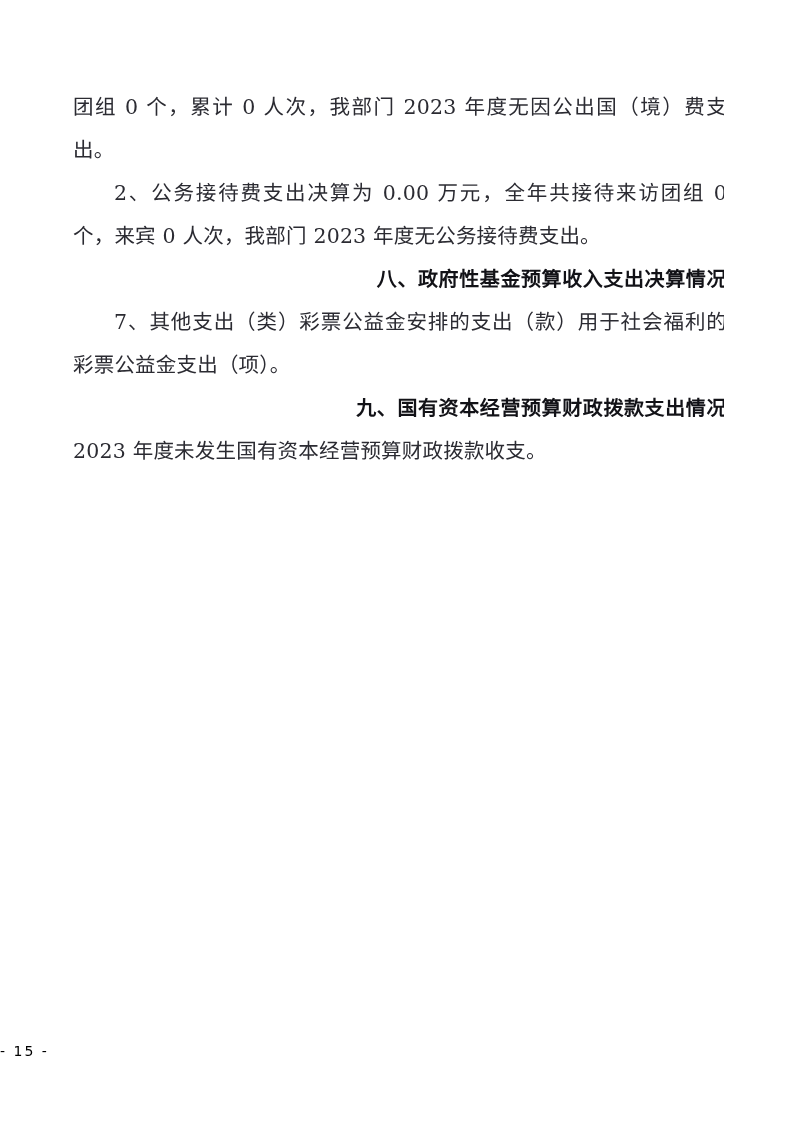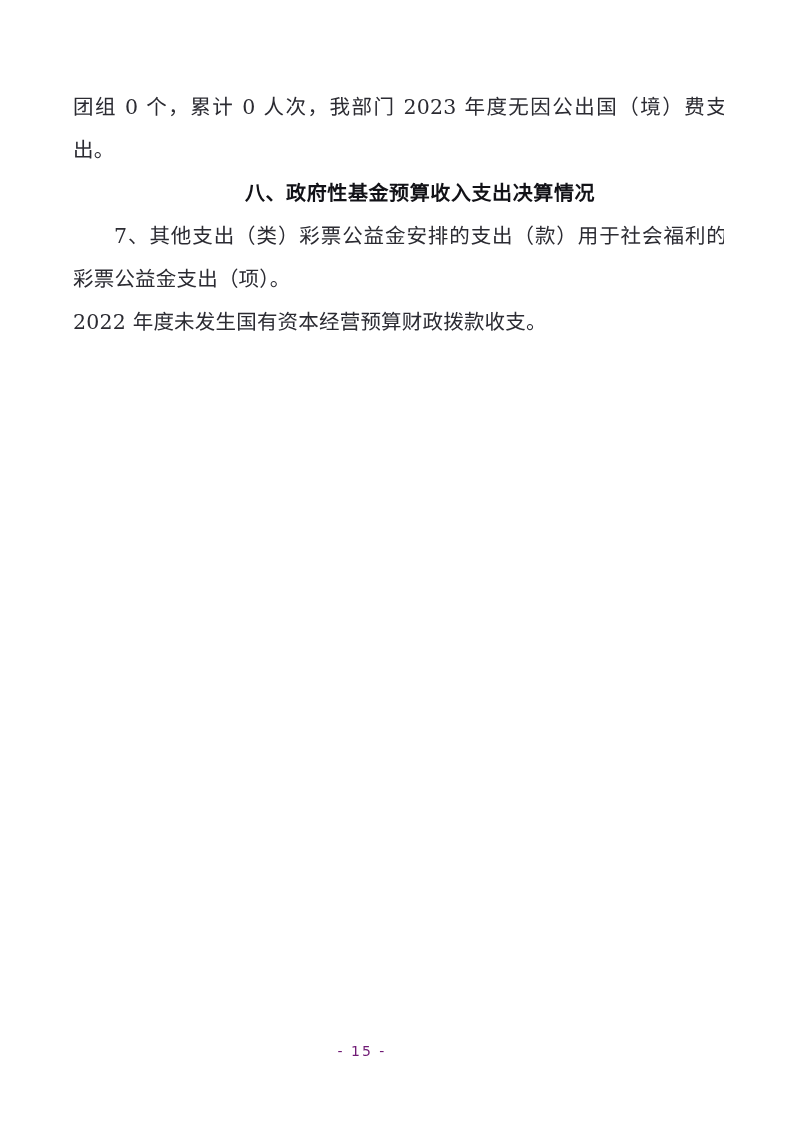--- a/index.html
+++ b/index.html
@@ -49,54 +49,56 @@
   
   .heading {
     margin: 0;
     font-family: "DejaVu Sans", "Liberation Sans", sans-serif;
     font-size: 20px;
     line-height: 43px;
     font-weight: 700;
     text-indent: 40px;
     letter-spacing: 0.6px;
     color: #121217;
-    text-align: center;
+    text-align: right;
   }
 
   .footer {
     position: absolute;
     left: 0;
     right: 0;
     top: 1043px;
-    text-align: center;
+    text-align: left;
     font-family: "DejaVu Sans", "Liberation Sans", sans-serif;
     font-size: 14px;
     letter-spacing: 2px;
-    color: #701a75;
+    color: #000000;
   }
 </style>
 </head>
 <body>
 
 <div class="page">
 
   <div class="content">
 
     <p class="para cont">团组 0 个，累计 0 人次，我部门 2023 年度无因公出国（境）费支出。</p>
 
+    <p class="para">2、公务接待费支出决算为 0.00 万元，全年共接待来访团组 0 个，来宾 0 人次，我部门 2023 年度无公务接待费支出。</p>
 
 
     <h2 class="heading">八、政府性基金预算收入支出决算情况</h2>
 
 
     <p class="para">7、其他支出（类）彩票公益金安排的支出（款）用于社会福利的彩票公益金支出（项）。</p>
 
 
+    <h2 class="heading">九、国有资本经营预算财政拨款支出情况</h2>
 
-    <p class="para no-indent">2022 年度未发生国有资本经营预算财政拨款收支。</p>
+    <p class="para no-indent">2023 年度未发生国有资本经营预算财政拨款收支。</p>
 
 
 
   </div>
 
   <div class="footer">- 15 -</div>
 
 </div>
 
 </body></html>

